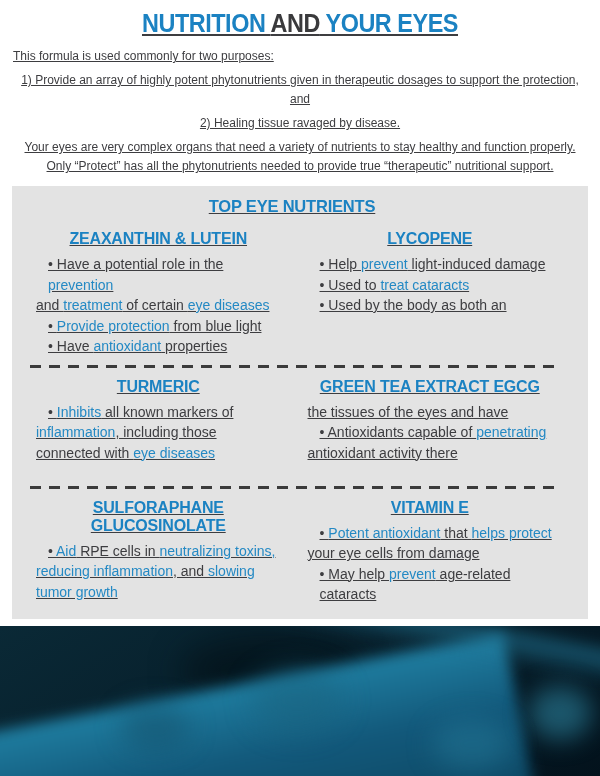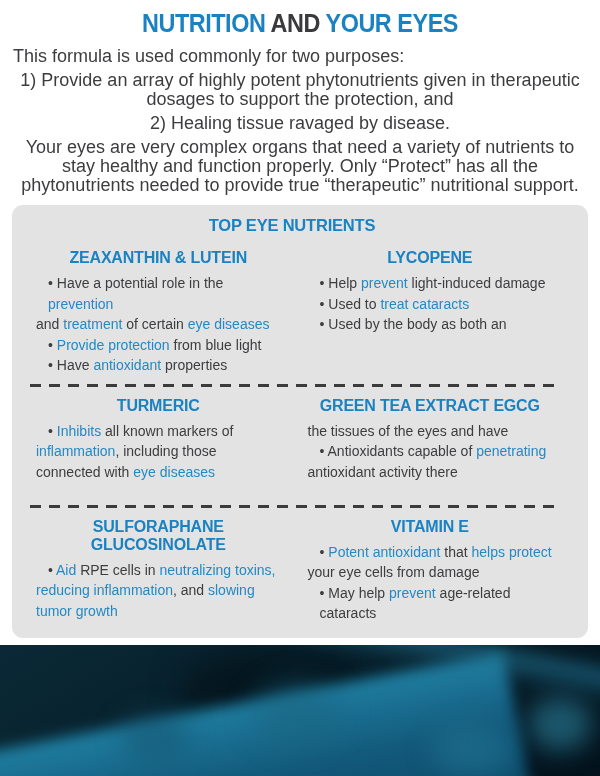--- a/index.html
+++ b/index.html
@@ -10,48 +10,47 @@
     --panel:#e3e3e3;
     --dash:#3b3b3b;
   }
   *{margin:0;padding:0;box-sizing:border-box;}
   html,body{background:#ffffff;}
   body{
     width:600px;height:776px;overflow:hidden;
     font-family:"Liberation Sans","DejaVu Sans",sans-serif;
     color:var(--text);
   }
-  .page{width:600px;height:776px;display:flex;flex-direction:column;}
+  .page{width:600px;height:776px;display:flex;flex-direction:column;text-decoration:underline;}
 
   h1.title{
     text-align:center;
     font-size:26px;
     font-weight:bold;
     letter-spacing:-.5px;
     margin:8px 0 8px 0;
     transform:scaleX(.9);
     white-space:pre;
   }
   h1 .t-blue{color:var(--accent);}
   h1 .t-dark{color:var(--dark);}
 
   .intro{margin:0 13px;}
   .intro p{
-    font-size:18px;
+    font-size:12px;
     line-height:19px;
     color:var(--text);
   }
   .intro p + p{margin-top:5px;text-align:center;}
 
   .panel{
     margin:10px 12px 0 12px;
     background:var(--panel);
     padding:11px 26px 8px 10px;
     flex:0 0 auto;
-    border-radius:11px;
   }
   .panel h2{
     text-align:center;
     color:var(--accent);
     font-size:16.5px;
     font-weight:bold;
     letter-spacing:-.2px;
     margin-bottom:8px;
   }
   .row{display:flex;align-items:flex-start;}

